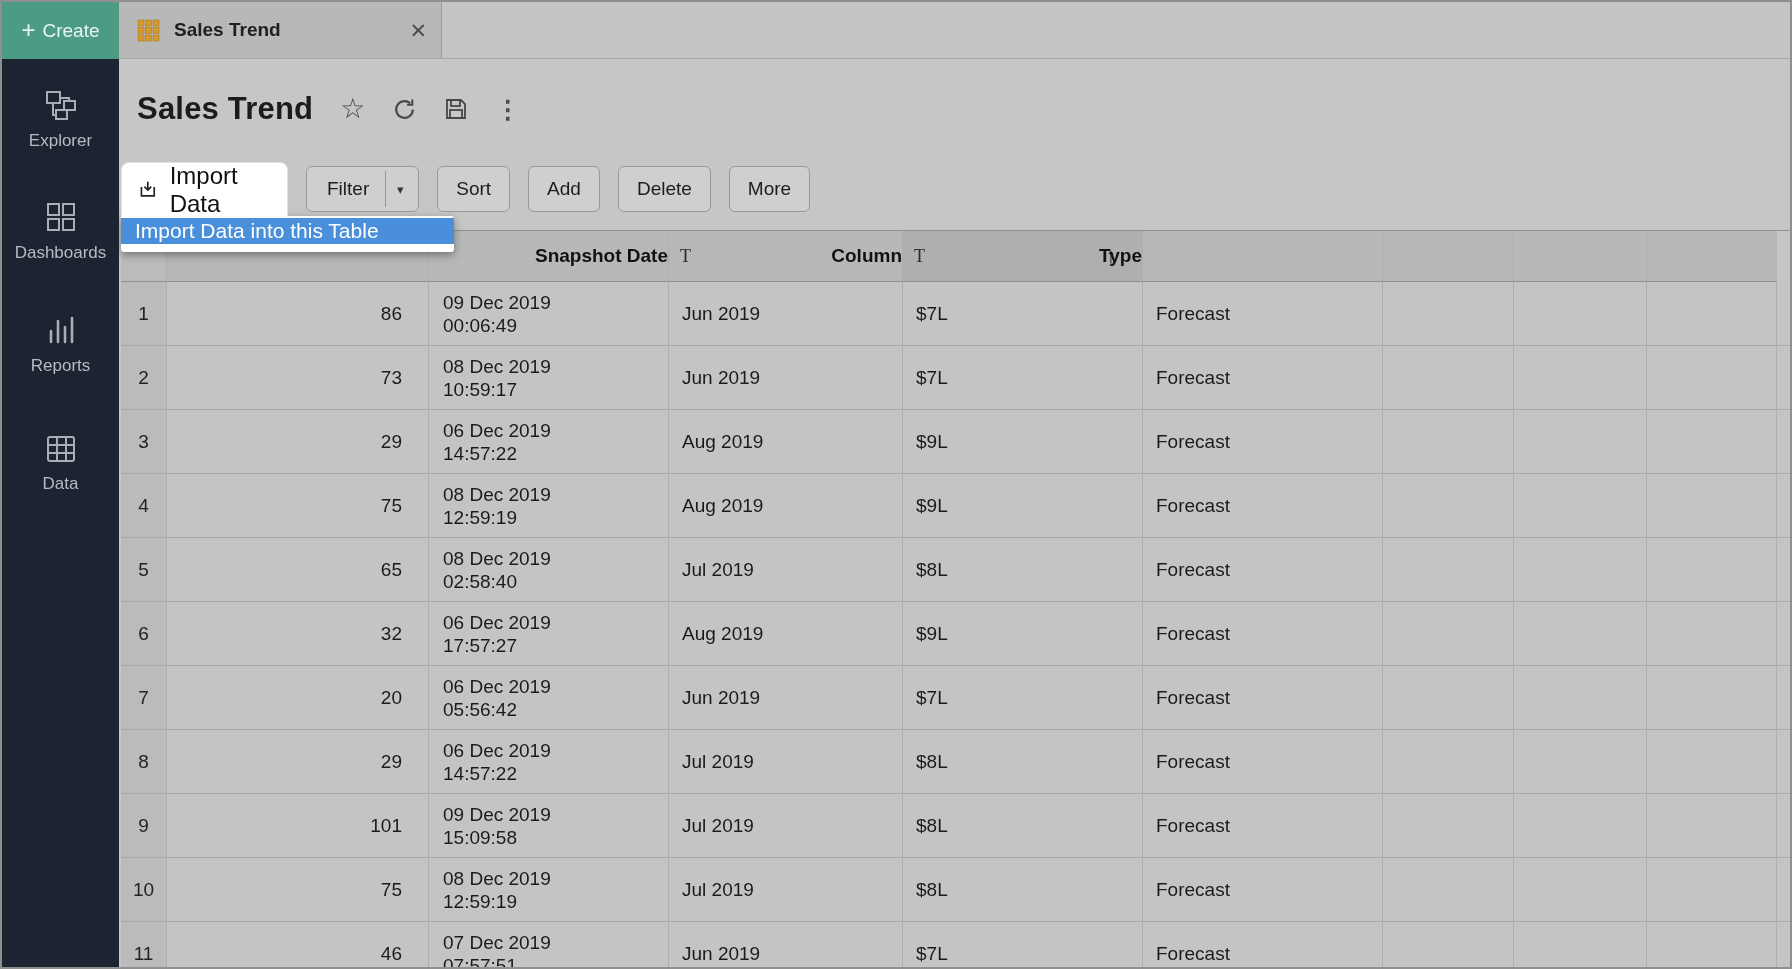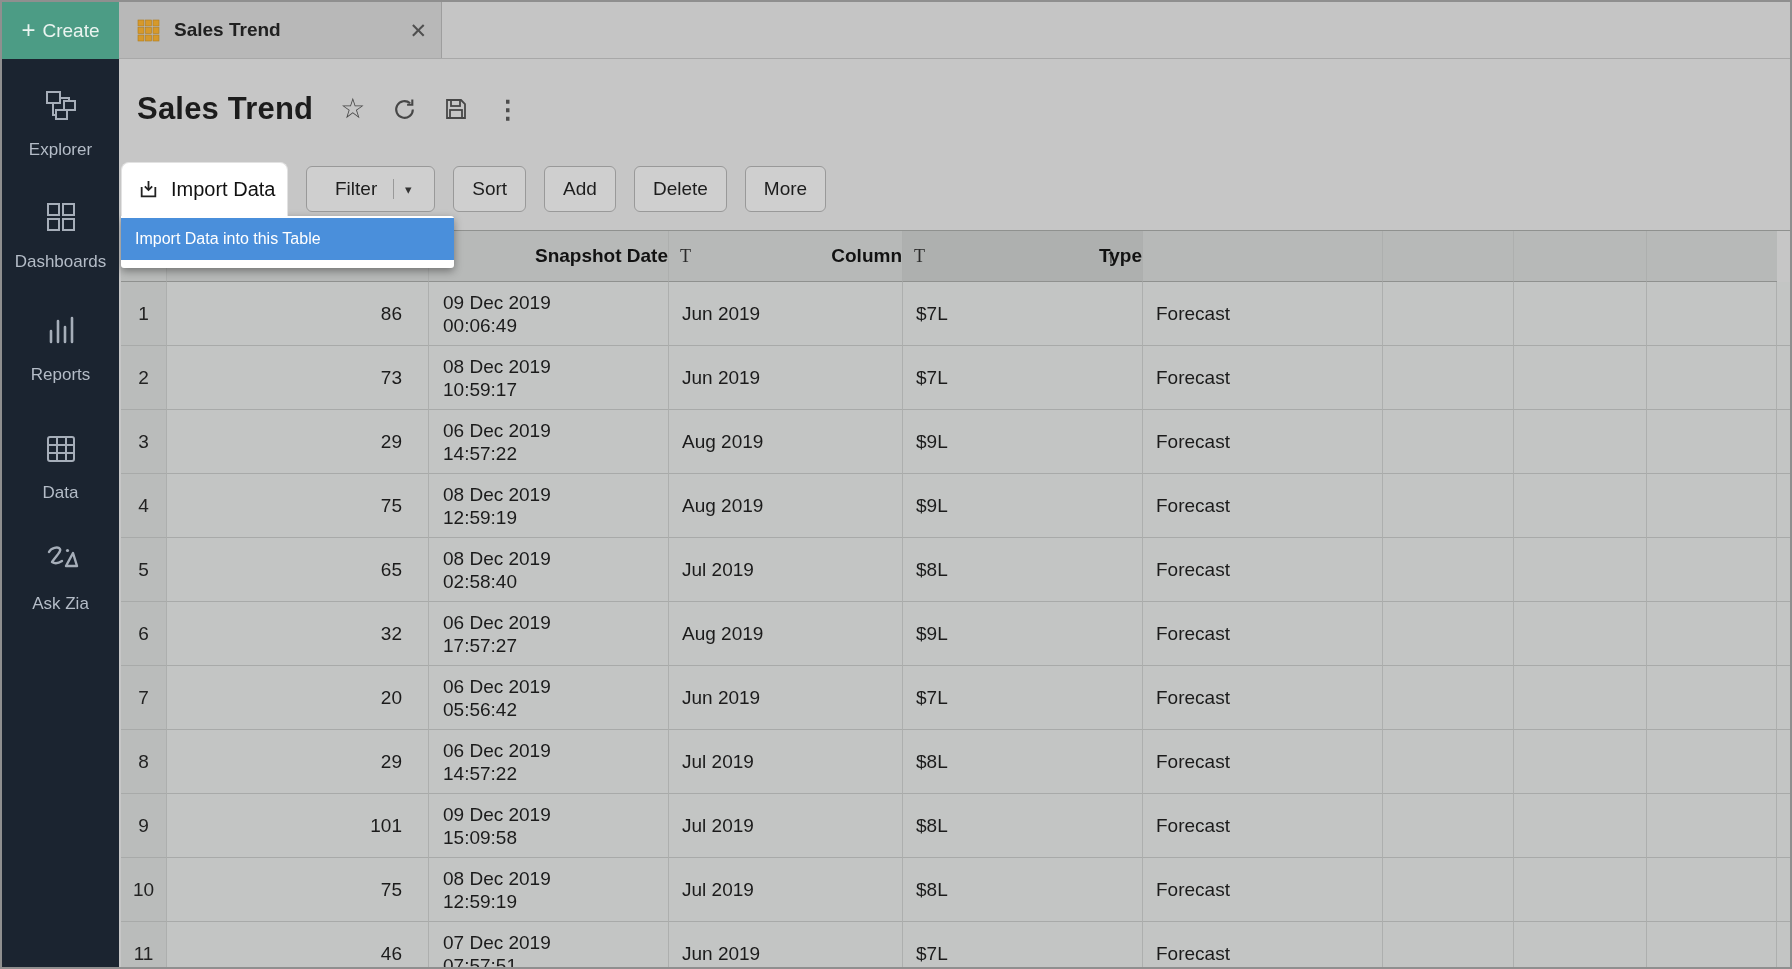--- a/index.html
+++ b/index.html
@@ -5,21 +5,21 @@
   * { margin:0; padding:0; box-sizing:border-box; }
   html,body { width:1792px; height:969px; overflow:hidden; }
   body { font-family:"Liberation Sans", sans-serif; background:#c6c6c6; }
   .screen { position:relative; width:1792px; height:969px; border:2px solid #8f8f8f; overflow:hidden; background:#c6c6c6; }
 
   
   .sidebar { position:absolute; left:0; top:0; width:117px; height:100%; background:#1b2430; z-index:60; }
   .create-btn { position:absolute; left:0; top:0; width:117px; height:57px; background:#4c9c85; color:#eaf4f0;
                 display:flex; align-items:center; justify-content:center; gap:7px; font-size:19px; cursor:pointer; }
   .create-plus { font-size:24px; font-weight:400; line-height:1; margin-top:-2px; }
-  .nav-item { position:absolute; left:0; width:117px; display:flex; flex-direction:column; align-items:center; gap:20px;
+  .nav-item { position:absolute; left:0; width:117px; display:flex; flex-direction:column; align-items:center; gap:11px;
               color:#b4bcc7; font-size:17px; cursor:pointer; }
   .nav-item svg { display:block; }
 
   
   .tabbar { position:absolute; left:117px; top:0; right:0; height:57px; background:#c5c5c5; border-bottom:1px solid #a8a8a8; }
   .tab { position:absolute; left:0; top:0; width:323px; height:56px; background:#b8b8b8; border-right:1px solid #9e9e9e;
          display:flex; align-items:center; padding-left:18px; gap:14px; cursor:pointer; }
   .tab-label { font-size:19px; color:#202020; font-weight:600; }
   .tab-close { position:absolute; right:14px; top:50%; transform:translateY(-50%); font-size:21px; color:#4f4f4f;
                font-weight:400; cursor:pointer; line-height:1; }
@@ -31,30 +31,30 @@
   .page-title { font-size:31px; font-weight:700; color:#1c1c1c; letter-spacing:.2px; }
   .tbtn { color:#474747; cursor:pointer; display:flex; align-items:center; }
   .star-glyph { font-size:28px; line-height:1; }
   .kebab-glyph { font-size:25px; font-weight:700; line-height:1; color:#4c4c4c; }
 
   
   .toolbar { position:absolute; left:2px; top:103px; display:flex; gap:18px; align-items:flex-start; z-index:31; }
   .btn { height:46px; margin-top:4px; background:#cfcfcf; border:1px solid #999; border-radius:6px;
          display:flex; align-items:center; font-size:19px; color:#1d1d1d; padding:0 18px; cursor:pointer; }
   .btn-import { height:54px; margin-top:0; width:167px; background:#fff; border:1px solid #e2e2e2; border-bottom:none;
-                border-radius:8px 8px 0 0; font-size:20px; color:#111; gap:12px; padding:0 0 0 16px; position:relative; z-index:32; }
-  .split { padding:12px; }
+                border-radius:8px 8px 0 0; font-size:24px; color:#111; gap:12px; padding:0 0 0 16px; position:relative; z-index:32; }
+  .split { padding:4px; }
   .split .seg-main { padding:0 16px; height:100%; display:flex; align-items:center; }
   .split .seg-arrow { width:29px; height:100%; border-left:1px solid #999; display:flex; align-items:center; justify-content:center;
                       font-size:13px; color:#333; cursor:pointer; }
 
   
   .dropdown { position:absolute; left:2px; top:157px; width:333px; background:#fff; z-index:30;
               border-radius:0 3px 3px 3px; box-shadow:0 3px 9px rgba(0,0,0,.38); padding:2px 0 8px 0; }
-  .dd-item { height:42px; display:flex; align-items:center; padding:0 14px; font-size:16px; color:#2e2e2e; cursor:pointer; white-space:nowrap; }
+  .dd-item { height:26px; display:flex; align-items:center; padding:0 14px; font-size:21px; color:#2e2e2e; cursor:pointer; white-space:nowrap; }
   .dd-item.selected { background:#4a8fdb; color:#fff; }
 
   
   .grid-table { position:absolute; left:2px; top:171px; width:1673px; }
   .trow { display:grid; grid-template-columns:46px 262px 240px 234px 240px 240px 131px 133px 130px 17px; }
   .thead { height:52px; border-top:1px solid #8f918f; }
   .thead .cell { background:#b7b9b8; border-bottom:1px solid #8f918f; font-weight:700; font-size:19px; color:#121212;
                  display:flex; align-items:center; justify-content:flex-end; position:relative; cursor:pointer; }
   .thead .cell.sorted { background:#aeb0af; }
   .tbody .trow { height:64px; }
@@ -129,28 +129,20 @@
     </div>
 
     <div class="nav-item" style="top:433px">
       <svg width="30" height="28" viewBox="0 0 30 28" fill="none" stroke="#a6aeb9" stroke-width="2">
         <rect x="2" y="2" width="26" height="24" rx="2"></rect>
         <path d="M2 10h26M2 18h26M11 2v24M20 2v24"></path>
       </svg>
       <span>Data</span>
     </div>
 
-    <div class="nav-item" style="top:540px">
-      <svg width="38" height="32" viewBox="0 0 38 32" fill="none" stroke="#a6aeb9" stroke-width="2.4" stroke-linecap="round" stroke-linejoin="round">
-        <path d="M7 10c2-4 9-6 11-3 1.5 2-3 6-8 13 3 2 7 1 10-1"></path>
-        <path d="M24 24l7-13 4 13z"></path>
-        <circle cx="25.5" cy="8.5" r="1.6" fill="#a6aeb9" stroke="none"></circle>
-      </svg>
-      <span>Ask Zia</span>
-    </div>
   </div>
 
   <div class="content">
 
     <div class="title-row">
       <span class="page-title">Sales Trend</span>
       <span class="tbtn star-glyph">☆</span>
       <span class="tbtn">
         <svg width="25" height="25" viewBox="0 0 24 24" fill="none" stroke="#474747" stroke-width="2">
           <path d="M20 12a8 8 0 1 1-2.6-5.9"></path>

